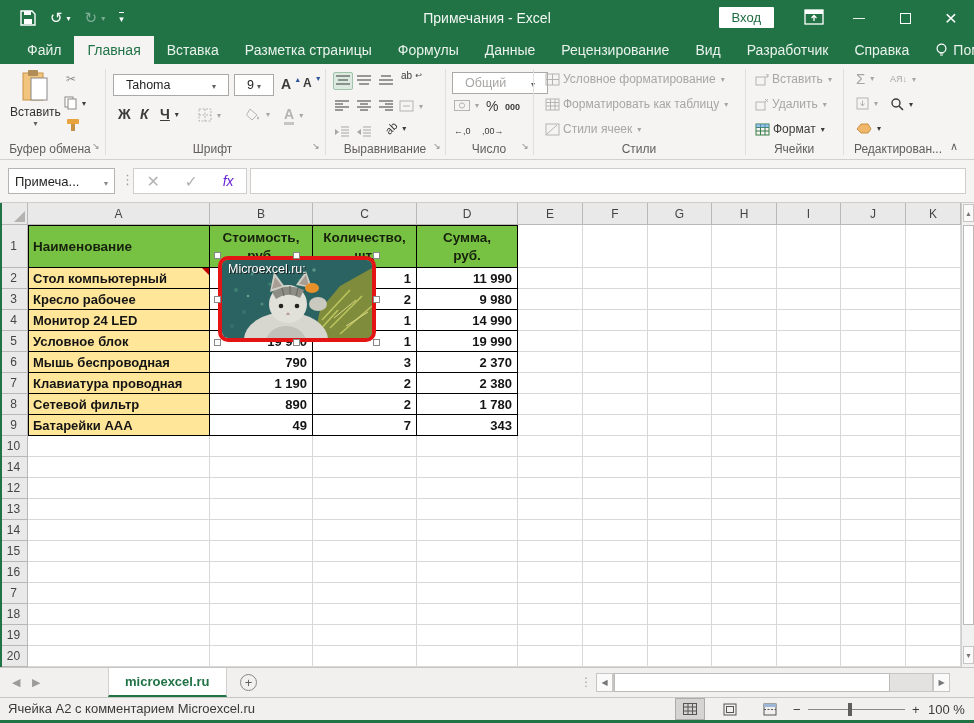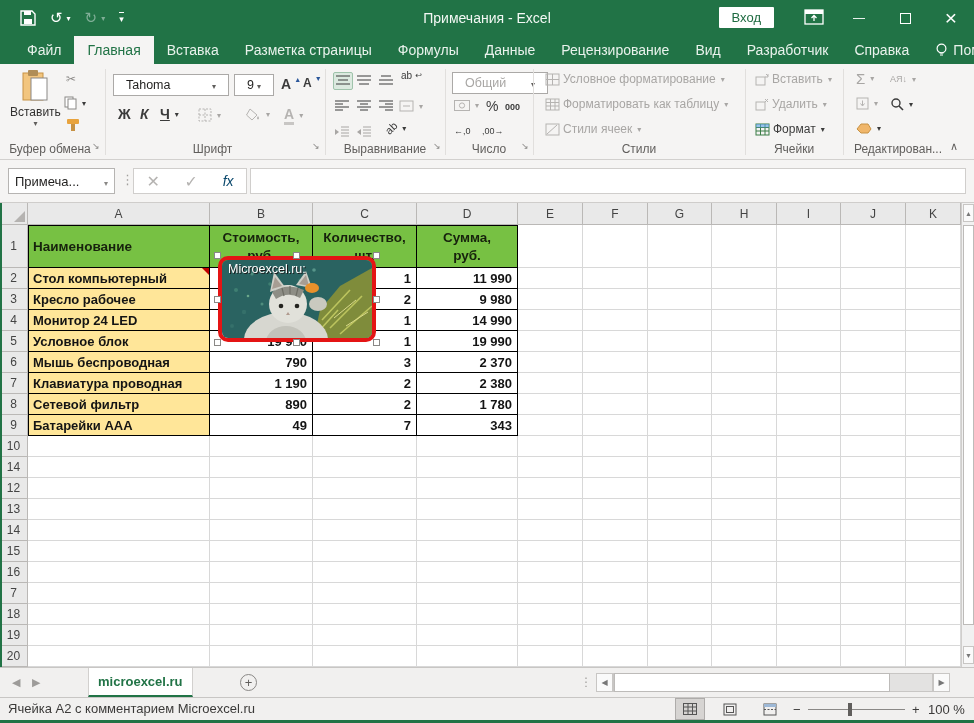--- a/index.html
+++ b/index.html
@@ -78,22 +78,22 @@
   #vscroll { position:absolute; left:961px; top:203px; width:13px; height:464px; background:#f1f1f1;
     border-left:1px solid #d0cecc; }
   .vsbtn { position:absolute; left:1px; width:11px; height:18px; background:#fafafa; border:1px solid #c8c6c4;
     color:#777; font-size:7px; display:flex; align-items:center; justify-content:center; }
   #vthumb { position:absolute; left:1px; top:22px; width:11px; height:400px; background:#fff; border:1px solid #bdbbb9; }
 
   
   #tabbar { position:absolute; left:0; top:667px; width:974px; height:30px; background:#f1f0ef;
     border-top:1px solid #c8c6c4; font-size:13px; }
   .navarr { position:absolute; top:8px; color:#9d9b99; font-size:11px; }
-  #sheet-tab { position:absolute; left:88px; top:0; height:29px; background:#fff; color:#217346; font-weight:bold;
-    padding:0 9px; display:flex; align-items:center; border-left:1px solid #d2d0ce; border-right:1px solid #d2d0ce;
+  #sheet-tab { position:absolute; left:108px; top:0; height:29px; background:#fff; color:#217346; font-weight:bold;
+    padding:0 16px; display:flex; align-items:center; border-left:1px solid #d2d0ce; border-right:1px solid #d2d0ce;
     border-bottom:2px solid #217346; }
   #newsheet { position:absolute; left:240px; top:6px; width:17px; height:17px; border:1px solid #8a8886;
     border-radius:50%; color:#605e5c; font-size:13px; display:flex; align-items:center; justify-content:center; }
   .tdots { position:absolute; left:580px; top:7px; color:#a19f9d; font-size:12px; }
   #hscroll { position:absolute; left:596px; top:5px; width:354px; height:19px; }
   .hsbtn { position:absolute; top:0; width:17px; height:19px; background:#fafafa; border:1px solid #c8c6c4;
     color:#777; font-size:8px; display:flex; align-items:center; justify-content:center; }
   #htrack { position:absolute; left:17px; top:0; width:320px; height:19px; background:#e3e2e1; border:1px solid #c8c6c4; }
   #hthumb { position:absolute; left:0; top:-1px; width:276px; height:19px; background:#fff; border:1px solid #bdbbb9; }
 
@@ -406,21 +406,21 @@
 
 <div id="formulabar">
   <div id="namebox">
     <span>Примеча...</span>
       <span class="caret" style="color:#8a8886;"></span>
   </div>
   <span class="fdots">⋮</span>
   <div id="fxcluster">
     <span style="color:#b5b3b1;">✕</span>
     <span style="color:#b5b3b1;">✓</span>
-    <span style="font-style:italic; font-size:14px; color:#0c4a6e;">fx</span>
+    <span style="font-style:italic; font-size:14px; color:#6d28d9;">fx</span>
   </div>
   <div id="formula-input"></div>
 </div>
 
 <div id="grid" style="grid-template-columns: 28px 182px 103px 104px 101px 65px 65px 64px 65px 64px 65px 55px; grid-template-rows: 22px 43px repeat(19, 21px);">
     <div class="corner"></div>
     <div class="chdr">A</div>
     <div class="chdr">B</div>
     <div class="chdr">C</div>
     <div class="chdr">D</div>

